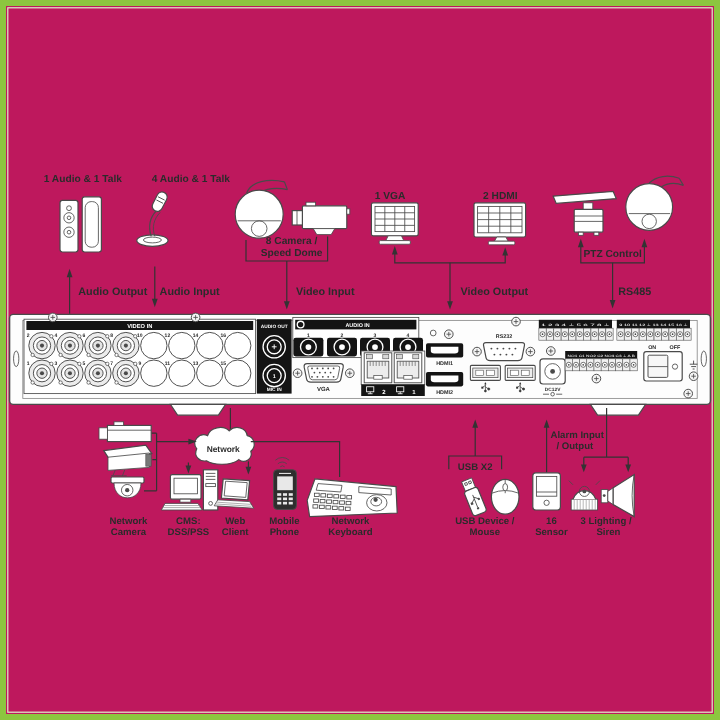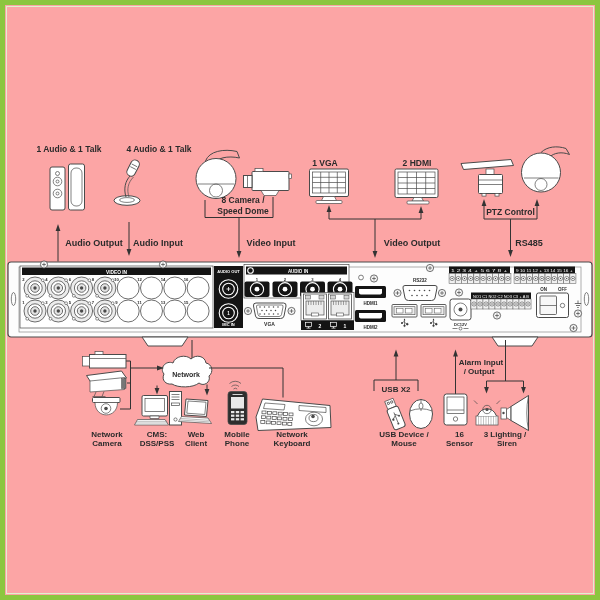--- a/index.html
+++ b/index.html
@@ -1,16 +1,16 @@
 <!DOCTYPE html>
 <html><head>
 <meta charset="utf-8">
 <style>
   html,body{margin:0;padding:0;background:#fff;}
-  #stage{width:600px;height:600px;position:relative;background:#fca5a5;}
+  #stage{width:600px;height:600px;position:relative;background:#be185d;}
   svg{display:block;}
   svg text{font-family:"Liberation Sans",sans-serif;fill:#2b2b2b;text-anchor:middle;}
   .tA{font-size:8.5px;font-weight:bold;}
   .tB{font-size:9px;font-weight:bold;}
   .tC{font-size:8px;font-weight:bold;}
   .tP5{font-size:5px;font-weight:bold;}
   .tP48{font-size:4.8px;font-weight:bold;}
   .tP45{font-size:4.5px;font-weight:bold;}
   .tP42{font-size:4.2px;font-weight:bold;}
   .tP4{font-size:4px;font-weight:bold;}

